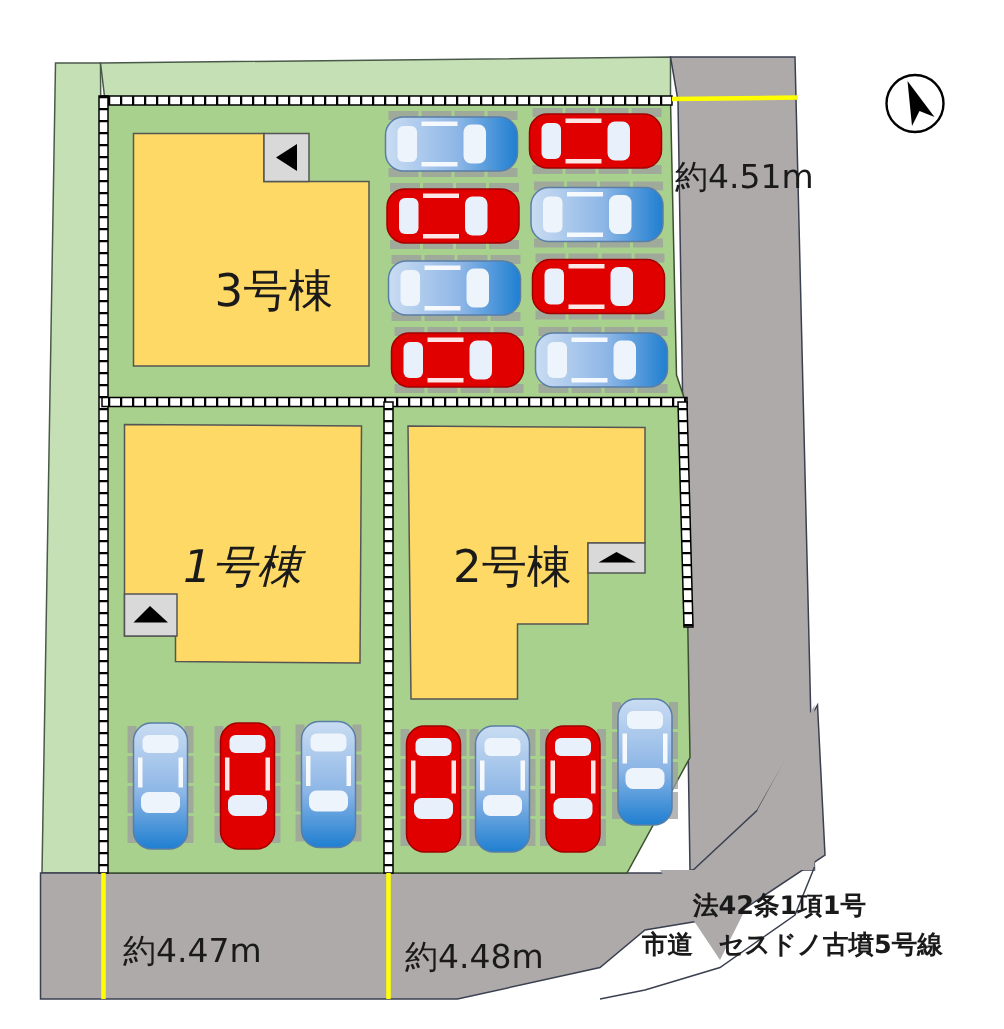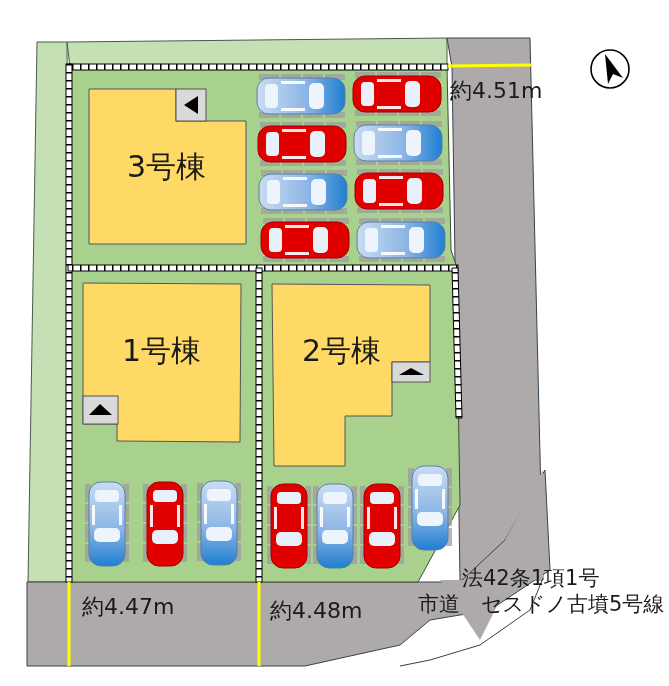--- a/index.html
+++ b/index.html
@@ -1,22 +1,22 @@
 <!DOCTYPE html>
 <html><head>
 <meta charset="utf-8">
 <style>
   html, body { margin:0; padding:0; background:#ffffff; }
   body { width:669px; height:686px; position:relative; overflow:hidden;
          font-family: "DejaVu Sans", "Liberation Sans", sans-serif; }
   #plan { position:absolute; left:0; top:0; }
-  .label { position:absolute; color:#1a1a1a; white-space:nowrap; line-height:1; }
+  .label { position:absolute; color:#1a1a1a; white-space:nowrap; line-height:1;margin-top:28px; }
   .bldg-label { font-size:30px; letter-spacing:0px; }
   .dim-label { font-size:22px; }
-  .road-label { font-size:21px; font-weight:normal; }
+  .road-label { font-size:17px; font-weight:bold; }
   .compass { position:absolute; left:589px; top:48px; width:42px; height:42px; }
 </style>
 </head>
 <body>
 
 <svg id="plan" width="669" height="686" viewBox="0 0 669 686" xmlns="http://www.w3.org/2000/svg">
   <defs>
 
     <pattern id="fenceH" width="8" height="8" patternUnits="userSpaceOnUse">
       <rect width="8" height="8" fill="#ffffff"></rect>
@@ -148,27 +148,27 @@
     <use href="#carBlueV" x="317" y="484"></use>
     <use href="#carRedV" x="364" y="484"></use>
     <use href="#carBlueV" x="412" y="466"></use>
   </g>
 
   <line x1="448" y1="66" x2="532" y2="65" stroke="#ffff00" stroke-width="3"></line>
   <line x1="69" y1="582" x2="69" y2="666" stroke="#ffff00" stroke-width="3"></line>
   <line x1="259" y1="582" x2="259" y2="666" stroke="#ffff00" stroke-width="3"></line>
 </svg>
 
-<div class="label bldg-label" style="left:127px; top:152px;">3号棟</div>
-<div class="label bldg-label" style="left:122px; top:336px;">1号棟</div>
+<div class="label bldg-label" style="left:143px; top:152px;">3号棟</div>
+<div class="label bldg-label" style="left:122px; top:336px;font-style:italic;">1号棟</div>
 <div class="label bldg-label" style="left:302px; top:336px;">2号棟</div>
 
 <div class="label dim-label" style="left:450px; top:80px;">約4.51m</div>
 <div class="label dim-label" style="left:82px; top:596px;">約4.47m</div>
 <div class="label dim-label" style="left:270px; top:600px;">約4.48m</div>
 
 <div class="label road-label" style="left:462px; top:568px;">法42条1項1号</div>
-<div class="label road-label" style="left:418px; top:594px;">市道　セスドノ古墳5号線</div>
+<div class="label road-label" style="left:428px; top:594px;">市道　セスドノ古墳5号線</div>
 
 <svg class="compass" viewBox="0 0 42 42" xmlns="http://www.w3.org/2000/svg">
   <circle cx="21" cy="21" r="19" fill="#fff" stroke="#000" stroke-width="1.6"></circle>
   <polygon points="16,6 34,30 24,26 19,36" fill="#000"></polygon>
 </svg>
 
 </body></html>

